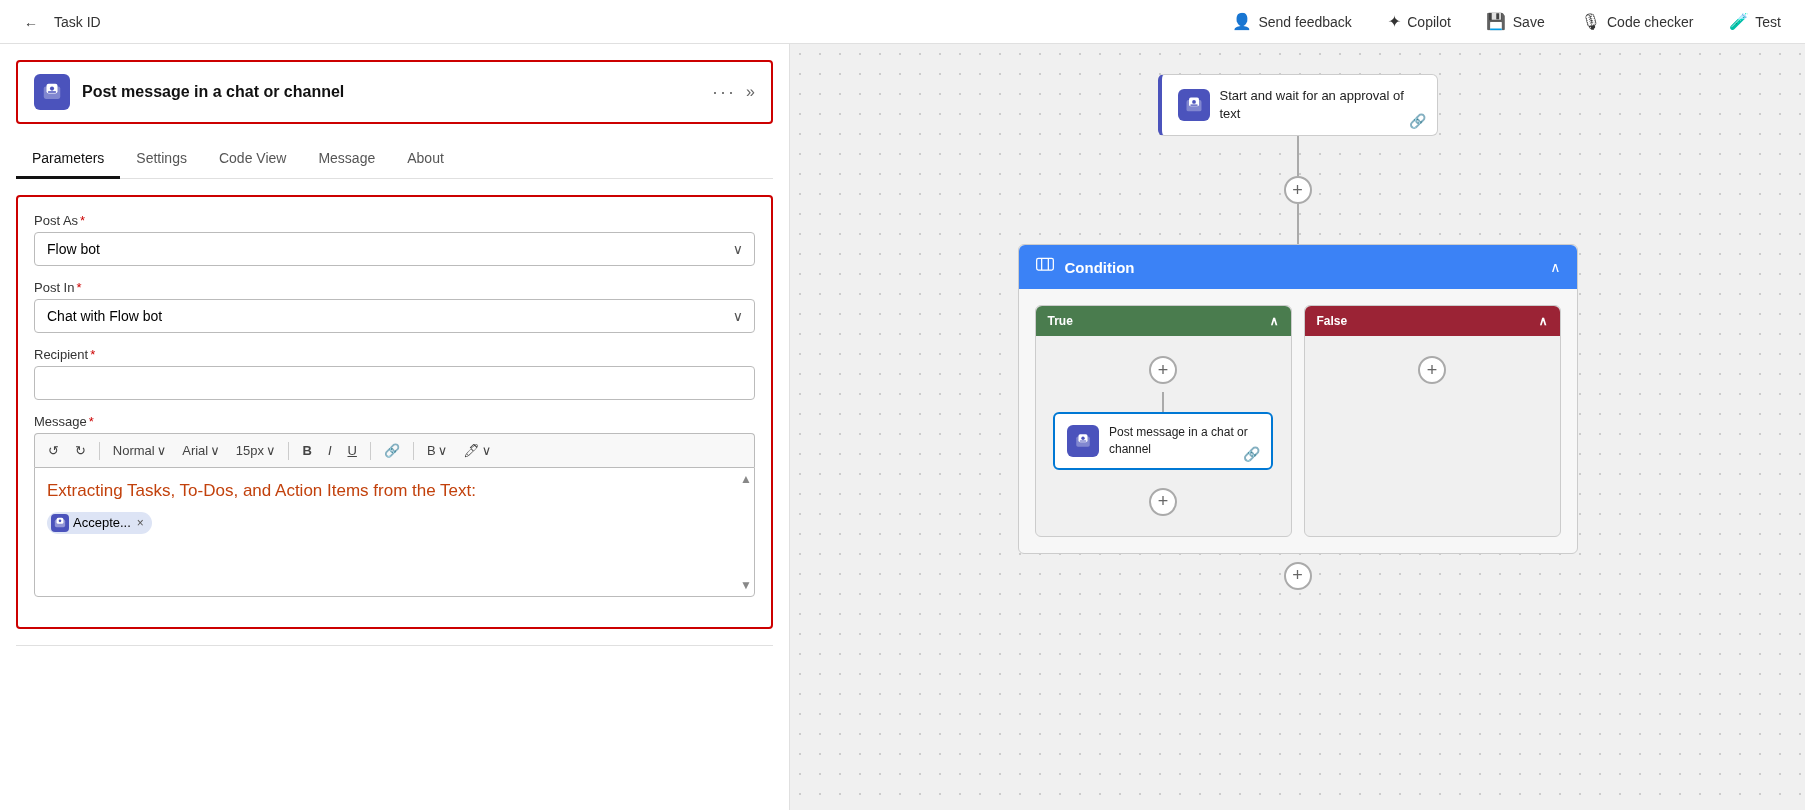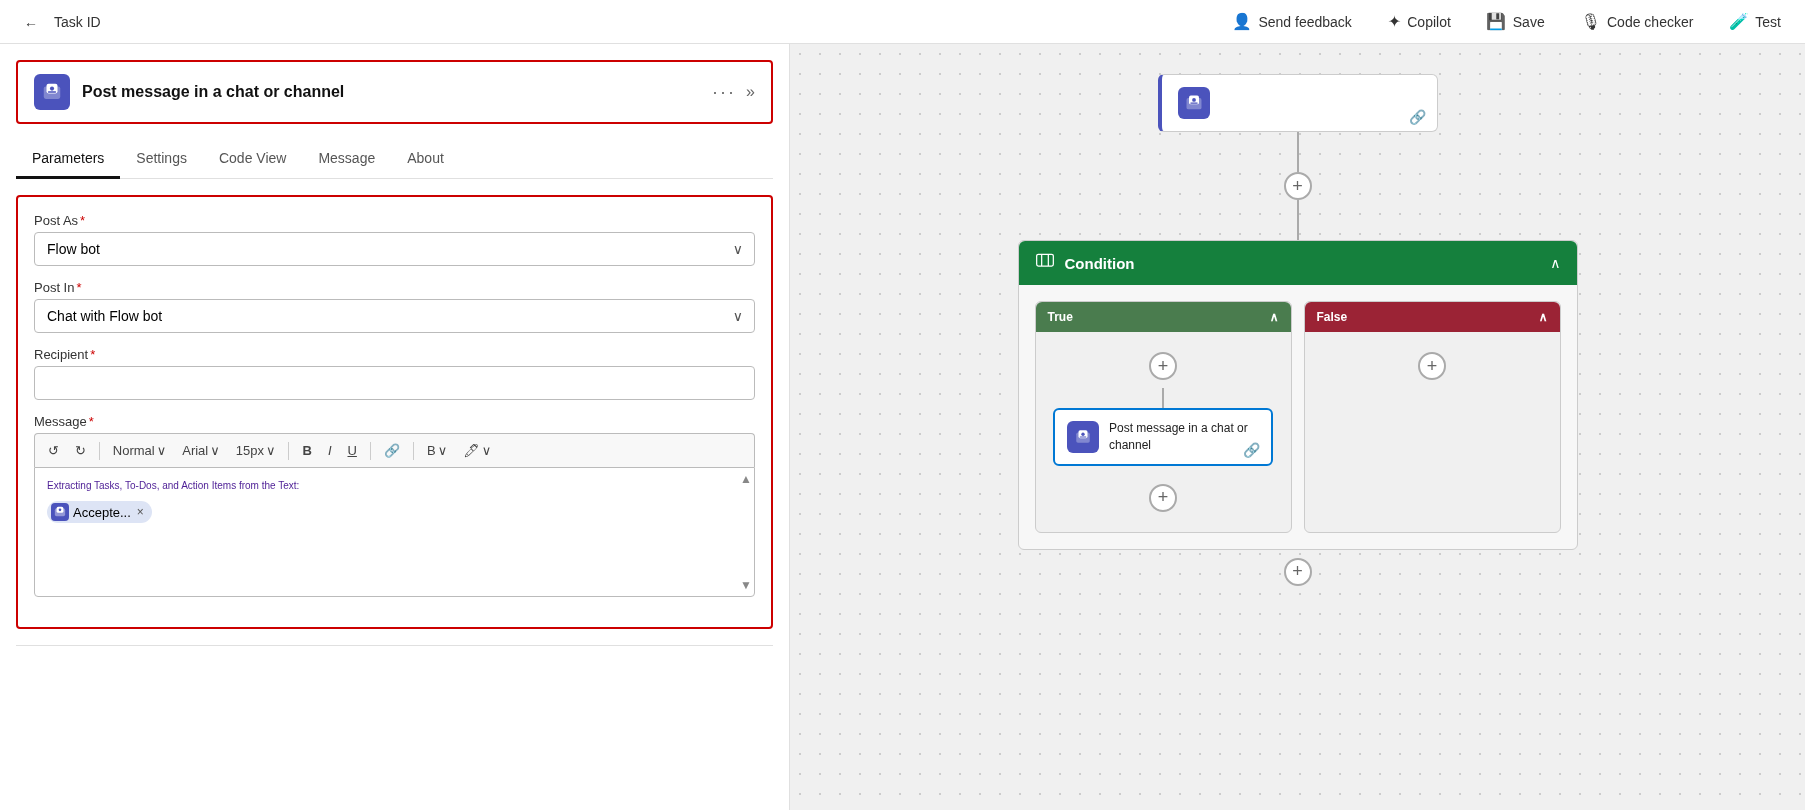--- a/index.html
+++ b/index.html
@@ -242,22 +242,22 @@
       align-items: center;
       justify-content: space-between;
       padding: 4px 0;
     }
     .scroll-arrow {
       color: #888;
       font-size: 12px;
       cursor: pointer;
     }
     .rte-content-text {
-      color: #4c1d95;
-      font-size: 10px;
+      color: #c2410c;
+      font-size: 17px;
       line-height: 1.5;
     }
     .rte-tag {
       display: inline-flex;
       align-items: center;
       gap: 4px;
       background: #dde4f5;
       border-radius: 12px;
       padding: 2px 8px 2px 4px;
       font-size: 13px;
@@ -372,21 +372,21 @@
     }
 
     
     .condition-block {
       border: 1px solid #ccc;
       border-radius: 6px;
       width: 560px;
       background: #f7f7f7;
     }
     .condition-header {
-      background: #15803d;
+      background: #3b82f6;
       border-radius: 6px 6px 0 0;
       padding: 10px 16px;
       display: flex;
       align-items: center;
       justify-content: space-between;
       color: white;
     }
     .condition-header-left {
       display: flex;
       align-items: center;
@@ -628,20 +628,21 @@
 
       <div class="flow-node approval">
         <div class="flow-node-icon blue">
           <svg width="20" height="20" viewBox="0 0 32 32" fill="white">
             <rect x="4" y="8" width="24" height="18" rx="3" fill="white" opacity="0.3"></rect>
             <rect x="8" y="4" width="16" height="14" rx="3" fill="white"></rect>
             <circle cx="16" cy="11" r="3" fill="#4b53bc"></circle>
             <rect x="10" y="15" width="12" height="2" rx="1" fill="#4b53bc"></rect>
           </svg>
         </div>
+        <div class="flow-node-text">Start and wait for an approval of text</div>
         <span class="flow-node-link">🔗</span>
       </div>
 
       <div class="connector">
         <div class="connector-line"></div>
       </div>
       <div class="plus-circle">+</div>
       <div class="connector">
         <div class="connector-line"></div>
       </div>

